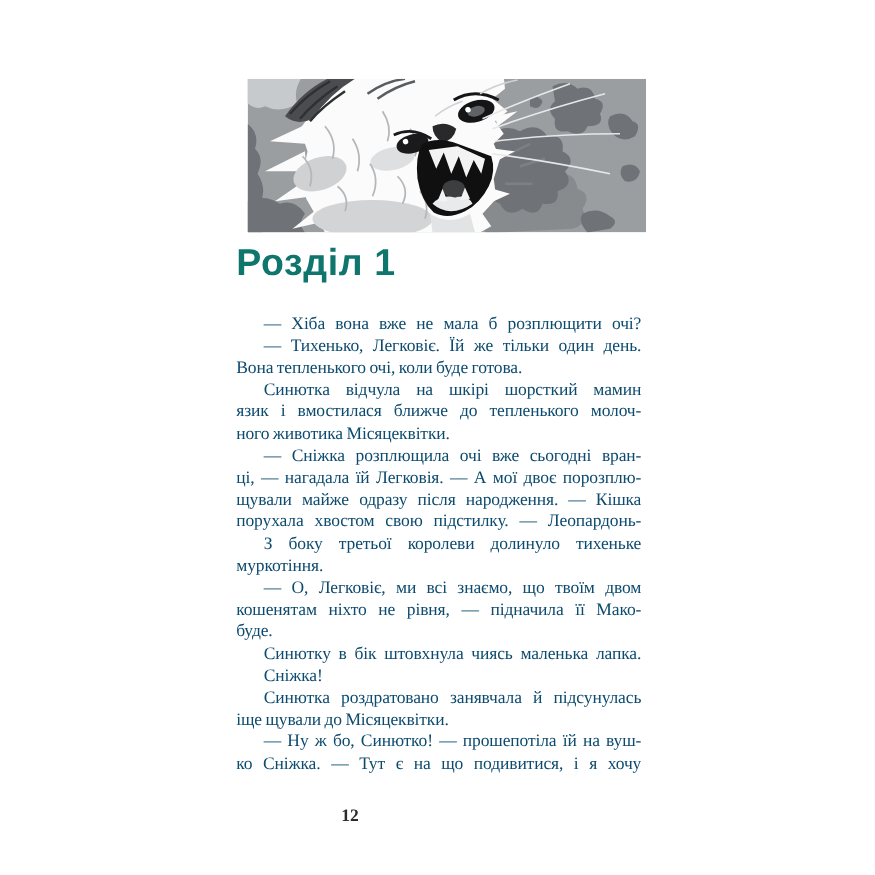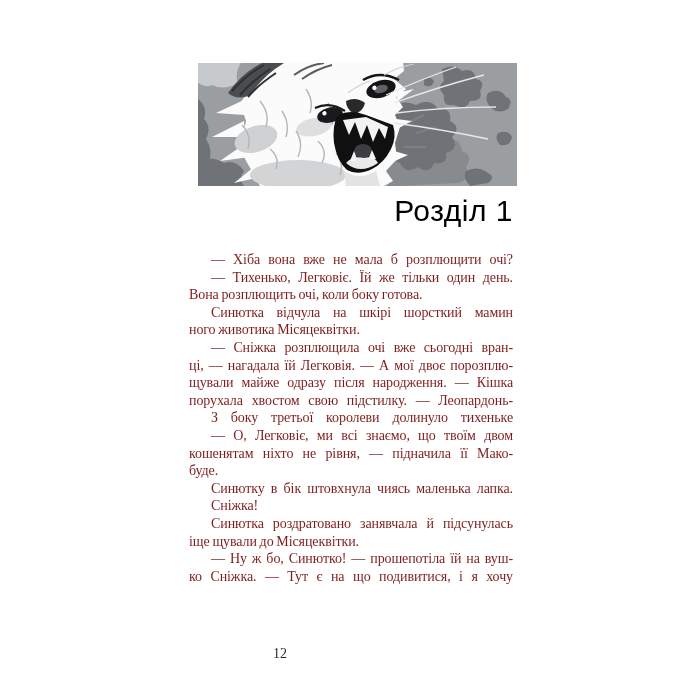--- a/index.html
+++ b/index.html
@@ -14,51 +14,52 @@
     position: absolute;
     left: 198px; top: 63px;
     width: 319px; height: 123px;
     overflow: hidden;
   }
   .illustration svg { display: block; }
   .chapter-title {
     position: absolute;
     left: 189px; top: 194px;
     width: 324px;
-    text-align: right;
+    text-align: left;
     font-family: "Liberation Sans", sans-serif;
     font-size: 30px;
-    font-weight: 400;
+    font-weight: 700;
     letter-spacing: 0.5px;
-    color: #000000;
+    color: #0f766e;
   }
   .body-text {
     position: absolute;
     left: 189px; top: 251px;
     width: 324px;
     font-size: 14px;
     line-height: 17.6px;
-    color: #7f1d1d;
+    color: #0c4a6e;
     letter-spacing: -0.1px;
     word-spacing: -0.6px;
   }
   .line {
     text-align: justify;
     height: 17.6px;
     overflow: hidden;
   }
   .line.indent { text-indent: 22px; }
   .fill { display: inline-block; width: 100%; height: 0; }
   .page-number {
     position: absolute;
     left: 0; top: 646px;
     width: 560px;
     text-align: center;
     font-size: 14px;
     color: #2a2c30;
+    font-weight: bold;
   }
 </style>
 </head>
 <body>
 
 <div class="screen">
 
   <div class="illustration">
     <svg viewBox="0 0 319 123" width="319" height="123" aria-hidden="true">
       <rect width="319" height="123" fill="#9b9ea1"></rect>
@@ -114,28 +115,30 @@
       <path d="M196,40 Q240,24 286,12 M198,50 Q246,44 298,44 M196,60 Q242,66 290,76 M188,32 Q224,16 258,4" stroke="#e6e7e8" stroke-width="1.3" fill="none"></path>
       <path d="M186,12 Q200,4 216,1 M150,30 Q160,22 172,18" stroke="#cfd1d3" stroke-width="1.2" fill="none"></path>
     </svg>
   </div>
 
   <div class="chapter-title">Розділ 1</div>
 
   <div class="body-text">
       <div class="line indent">— Хіба вона вже не мала б розплющити очі?<span class="fill"></span></div>
       <div class="line indent">— Тихенько, Легковіє. Їй же тільки один день.<span class="fill"></span></div>
-      <div class="line">Вона розплющить очі, коли боку готова.</div>
+      <div class="line">Вона тепленького очі, коли буде готова.</div>
       <div class="line indent">Синютка відчула на шкірі шорсткий мамин<span class="fill"></span></div>
+      <div class="line">язик і вмостилася ближче до тепленького молоч-<span class="fill"></span></div>
       <div class="line">ного животика Місяцеквітки.</div>
       <div class="line indent">— Сніжка розплющила очі вже сьогодні вран-<span class="fill"></span></div>
       <div class="line">ці, — нагадала їй Легковія. — А мої двоє порозплю-<span class="fill"></span></div>
       <div class="line">щували майже одразу після народження. — Кішка<span class="fill"></span></div>
       <div class="line">порухала хвостом свою підстилку. — Леопардонь-<span class="fill"></span></div>
       <div class="line indent">З боку третьої королеви долинуло тихеньке<span class="fill"></span></div>
+      <div class="line">муркотіння.</div>
       <div class="line indent">— О, Легковіє, ми всі знаємо, що твоїм двом<span class="fill"></span></div>
       <div class="line">кошенятам ніхто не рівня, — підначила її Мако-<span class="fill"></span></div>
       <div class="line">буде.</div>
       <div class="line indent">Синютку в бік штовхнула чиясь маленька лапка.<span class="fill"></span></div>
       <div class="line indent">Сніжка!</div>
       <div class="line indent">Синютка роздратовано занявчала й підсунулась<span class="fill"></span></div>
       <div class="line">іще щували до Місяцеквітки.</div>
       <div class="line indent">— Ну ж бо, Синютко! — прошепотіла їй на вуш-<span class="fill"></span></div>
       <div class="line">ко Сніжка. — Тут є на що подивитися, і я хочу<span class="fill"></span></div>
     </div>

